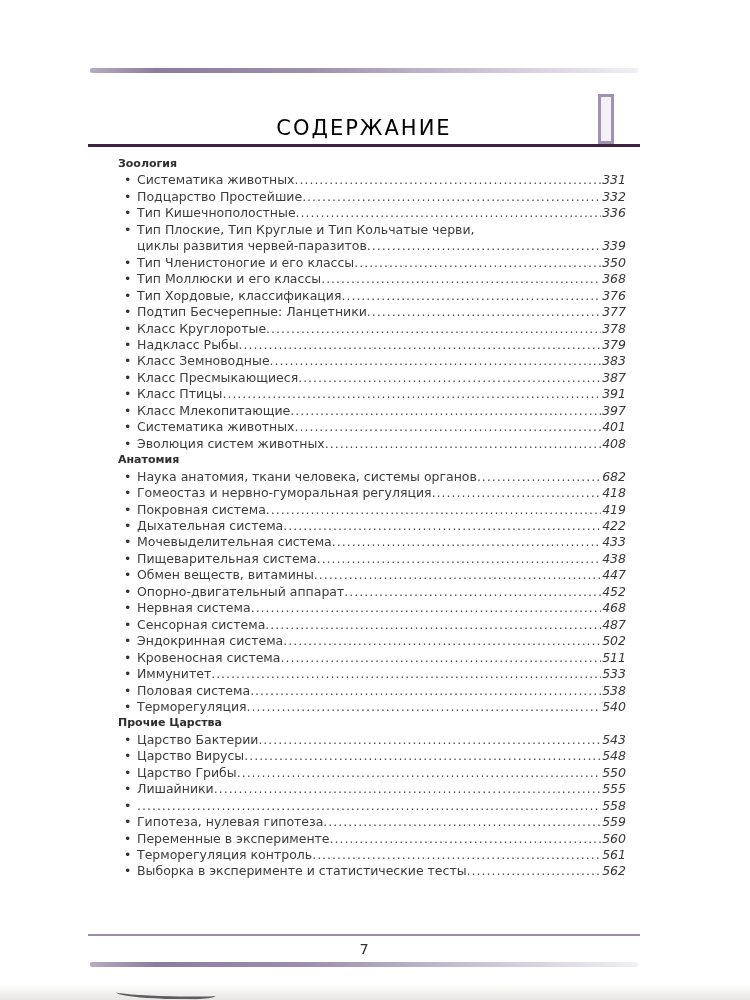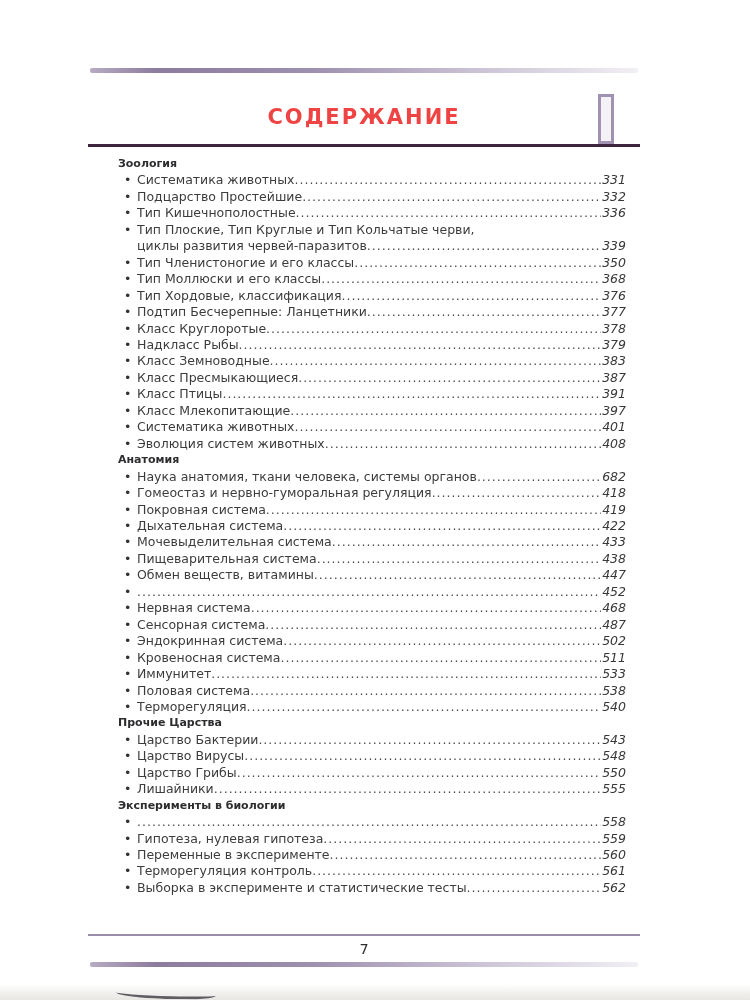--- a/index.html
+++ b/index.html
@@ -26,25 +26,25 @@
   .grad-bar.top { top: 68px; }
   .grad-bar.bottom { top: 962px; }
 
   
   .title-wrap {
     position: absolute;
     left: 90px; top: 100px; width: 548px;
     text-align: center;
   }
   .page-title {
-    margin: 5px;
+    margin: 16px;
     font-size: 21px;
-    font-weight: 700;
+    font-weight: 400;
     letter-spacing: 2px;
-    color: #ef4444;
+    color: #000000;
   }
   .title-accent {
     position: absolute;
     left: 598px; top: 94px;
     width: 10px; height: 44px;
     background: #f5f2f7;
     border: 3px solid #a192b2;
   }
   .title-rule {
     position: absolute;
@@ -286,20 +286,21 @@
         <span class="pageno">438</span>
       </div>
       <div class="row">
         <span class="bullet">•</span>
         <span class="label">Обмен веществ, витамины</span>
         <span class="dots"></span>
         <span class="pageno">447</span>
       </div>
       <div class="row">
         <span class="bullet">•</span>
+        <span class="label">Опорно-двигательный аппарат</span>
         <span class="dots"></span>
         <span class="pageno">452</span>
       </div>
       <div class="row">
         <span class="bullet">•</span>
         <span class="label">Нервная система</span>
         <span class="dots"></span>
         <span class="pageno">468</span>
       </div>
       <div class="row">
@@ -356,21 +357,20 @@
         <span class="label">Царство Грибы</span>
         <span class="dots"></span>
         <span class="pageno">550</span>
       </div>
       <div class="row">
         <span class="bullet">•</span>
         <span class="label">Лишайники</span>
         <span class="dots"></span>
         <span class="pageno">555</span>
       </div>
-      <div class="heading">Эксперименты в биологии</div>
       <div class="row">
         <span class="bullet">•</span>
         <span class="dots"></span>
         <span class="pageno">558</span>
       </div>
       <div class="row">
         <span class="bullet">•</span>
         <span class="label">Гипотеза, нулевая гипотеза</span>
         <span class="dots"></span>
         <span class="pageno">559</span>

